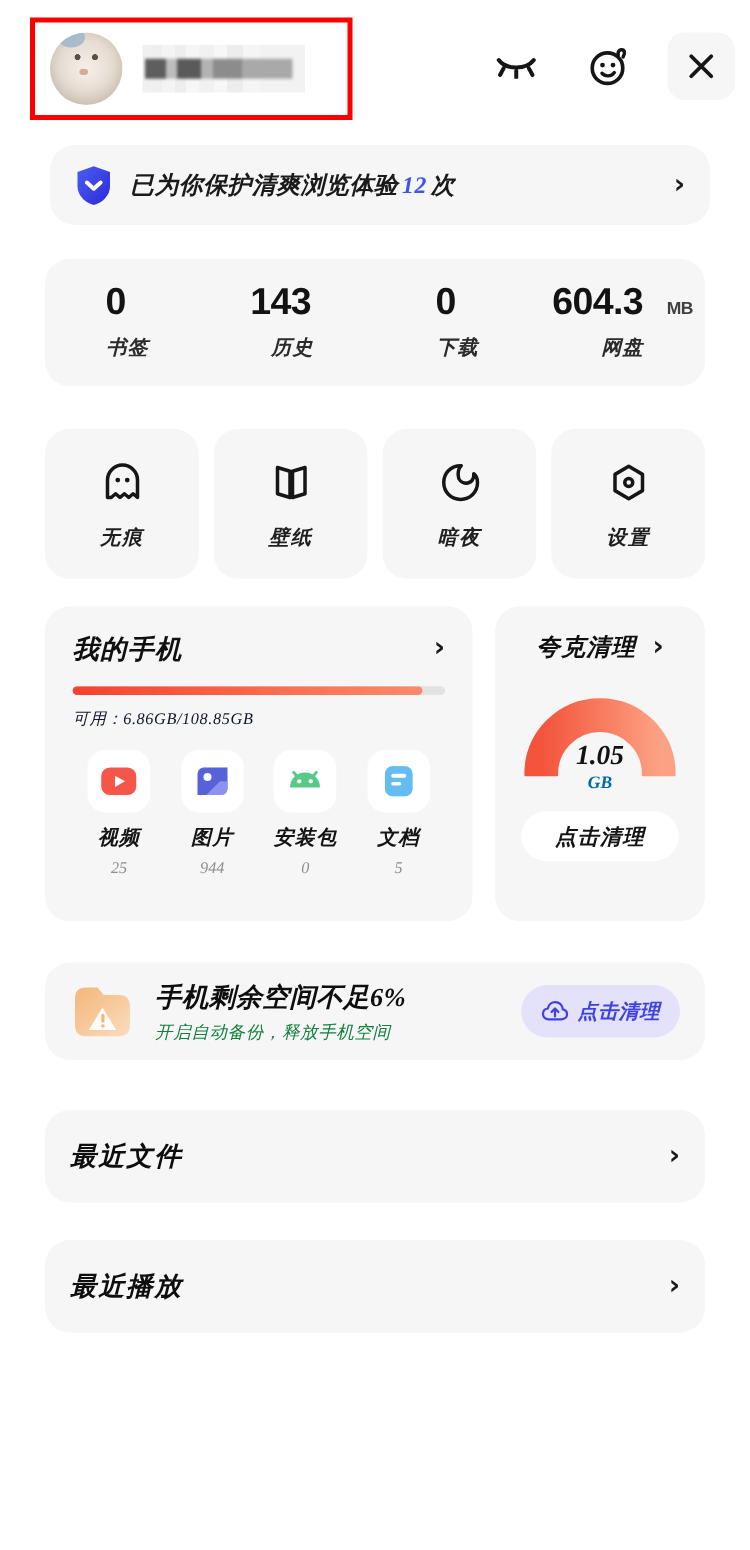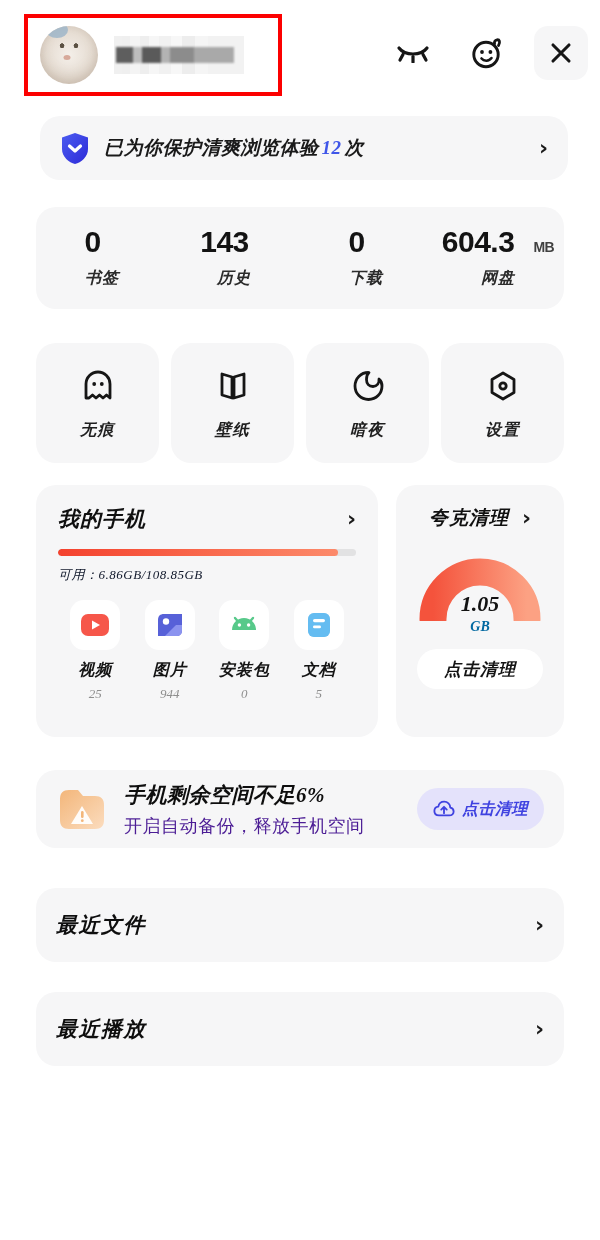--- a/index.html
+++ b/index.html
@@ -197,22 +197,22 @@
     display: flex; align-items: center; padding: 0 20px;
   }
   .folder-ico { width: 52px; height: 52px; flex: none; }
   .backup-texts { margin-left: 16px; }
   .backup-title {
     font-size: 21px; color: #0e0e0e;
     font-family: "Liberation Serif", serif; font-style: italic; font-weight: 700;
     letter-spacing: .5px; white-space: nowrap;
   }
   .backup-sub {
-    margin-top: 5px; font-size: 18px; color: #4c1d95;
-    font-family: "Liberation Serif", serif; letter-spacing: .5px;
+    margin-top: 5px; font-size: 14px; color: #15803d;
+    font-family: "Liberation Serif", serif; font-style: italic; letter-spacing: .5px;
     white-space: nowrap;
   }
   .backup-btn {
     margin-left: auto; height: 42px; padding: 0 16px; border-radius: 21px;
     background: #e4e2fb; display: flex; align-items: center; gap: 7px; border: none;
   }
   .backup-btn-label {
     font-size: 16px; color: #3f42e0;
     font-family: "Liberation Serif", serif; font-style: italic; font-weight: 700;
     letter-spacing: .5px; white-space: nowrap;

